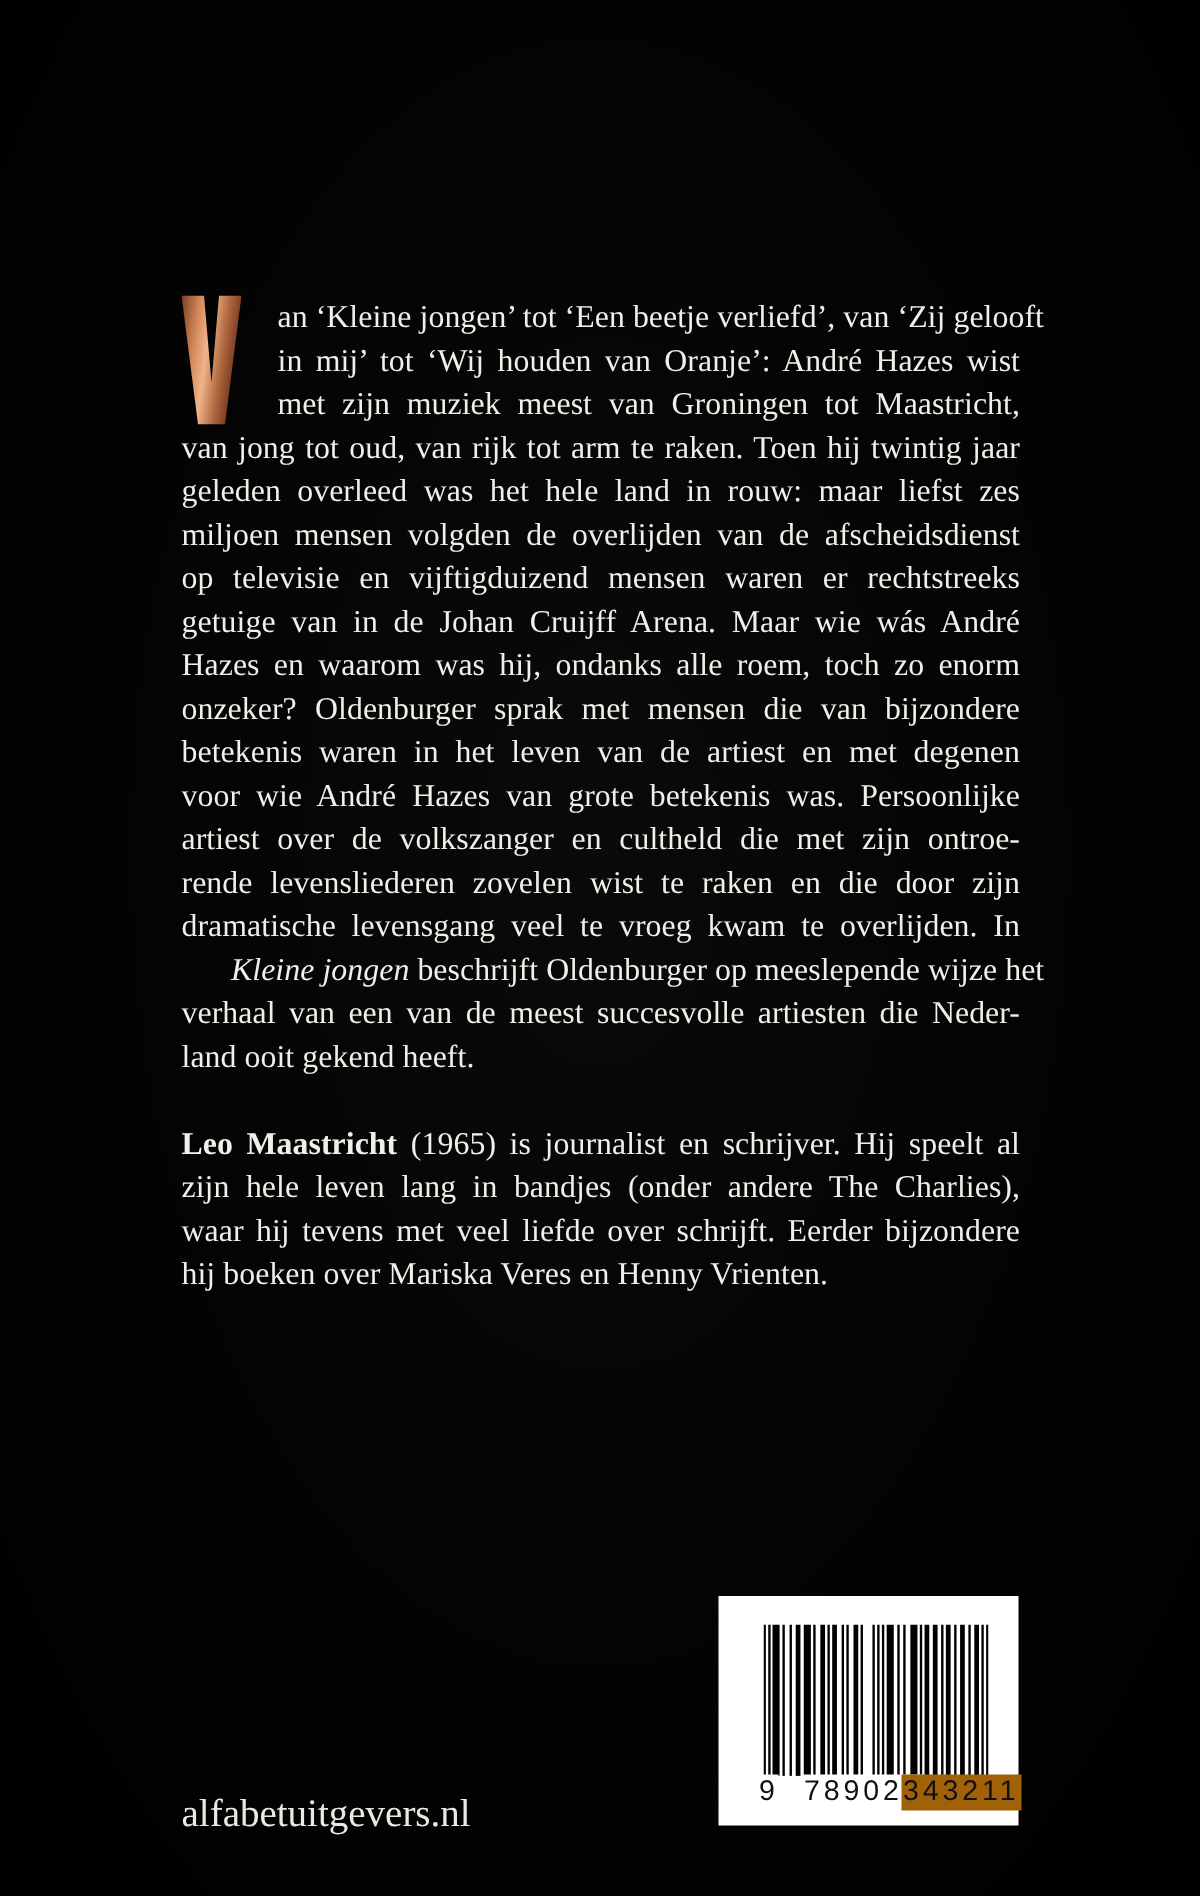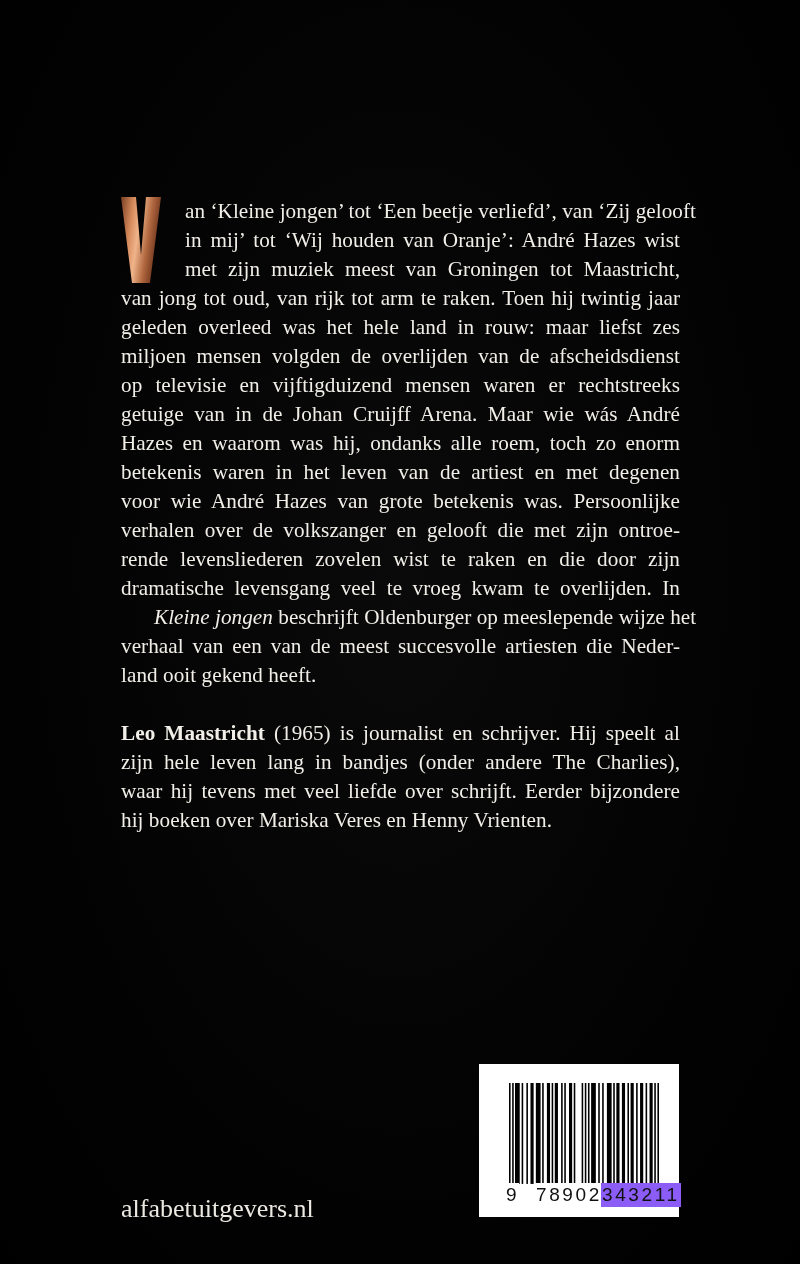--- a/index.html
+++ b/index.html
@@ -101,21 +101,21 @@
       left: 34px;
       top: 0;
       background: #fff;
       letter-spacing: 2.6px;
       padding: 0 1px;
     }
     .barcode-digits .grp2 {
       position: absolute;
       left: 100px;
       top: 0;
-      background: #8b5cf6;
+      background: #a16207;
       letter-spacing: 2.6px;
       padding: 0 1px;
     }
     .website {
       position: absolute;
       left: 121px;
       top: 1197px;
       font-size: 26px;
       line-height: 24px;
       color: #ece9e3;
@@ -145,23 +145,24 @@
 
     <span class="line indent">an ‘Kleine jongen’ tot ‘Een beetje verliefd’, van ‘Zij gelooft</span>
     <span class="line indent">in mij’ tot ‘Wij houden van Oranje’: André Hazes wist</span>
     <span class="line indent">met zijn muziek meest van Groningen tot Maastricht,</span>
     <span class="line">van jong tot oud, van rijk tot arm te raken. Toen hij twintig jaar</span>
     <span class="line">geleden overleed was het hele land in rouw: maar liefst zes</span>
     <span class="line">miljoen mensen volgden de overlijden van de afscheidsdienst</span>
     <span class="line">op televisie en vijftigduizend mensen waren er rechtstreeks</span>
     <span class="line">getuige van in de Johan Cruijff Arena. Maar wie wás André</span>
     <span class="line">Hazes en waarom was hij, ondanks alle roem, toch zo enorm</span>
+    <span class="line">onzeker? Oldenburger sprak met mensen die van bijzondere</span>
     <span class="line">betekenis waren in het leven van de artiest en met degenen</span>
     <span class="line">voor wie André Hazes van grote betekenis was. Persoonlijke</span>
-    <span class="line">verhalen over de volkszanger en gelooft die met zijn ontroe-</span>
+    <span class="line">artiest over de volkszanger en cultheld die met zijn ontroe-</span>
     <span class="line">rende levensliederen zovelen wist te raken en die door zijn</span>
     <span class="line">dramatische levensgang veel te vroeg kwam te overlijden. In</span>
     <span class="line"><span class="italic">Kleine jongen</span><span> beschrijft Oldenburger op meeslepende wijze het</span></span>
     <span class="line">verhaal van een van de meest succesvolle artiesten die Neder-</span>
     <span class="line last">land ooit gekend heeft.</span>
 
     <div class="blank"></div>
 
     <span class="line"><span class="bold">Leo Maastricht</span><span> (1965) is journalist en schrijver. Hij speelt al</span></span>
     <span class="line">zijn hele leven lang in bandjes (onder andere The Charlies),</span>

